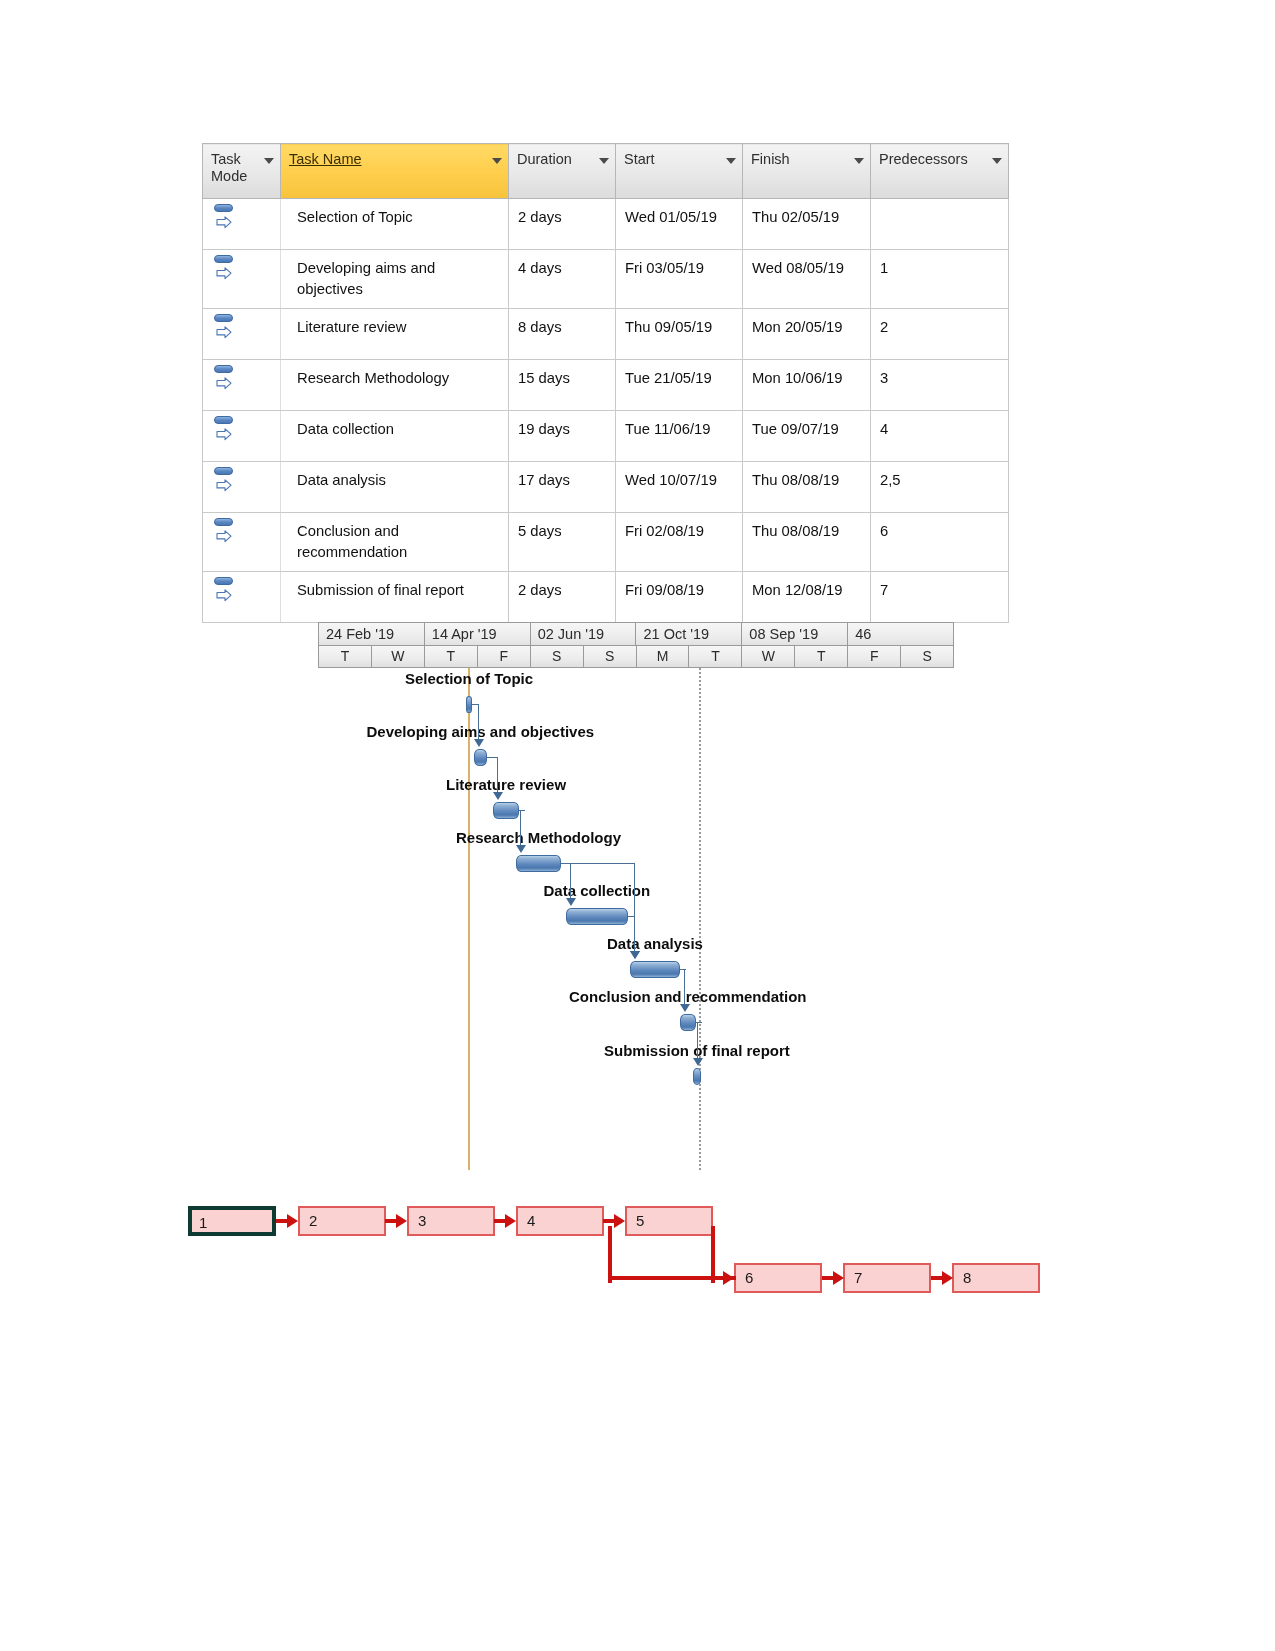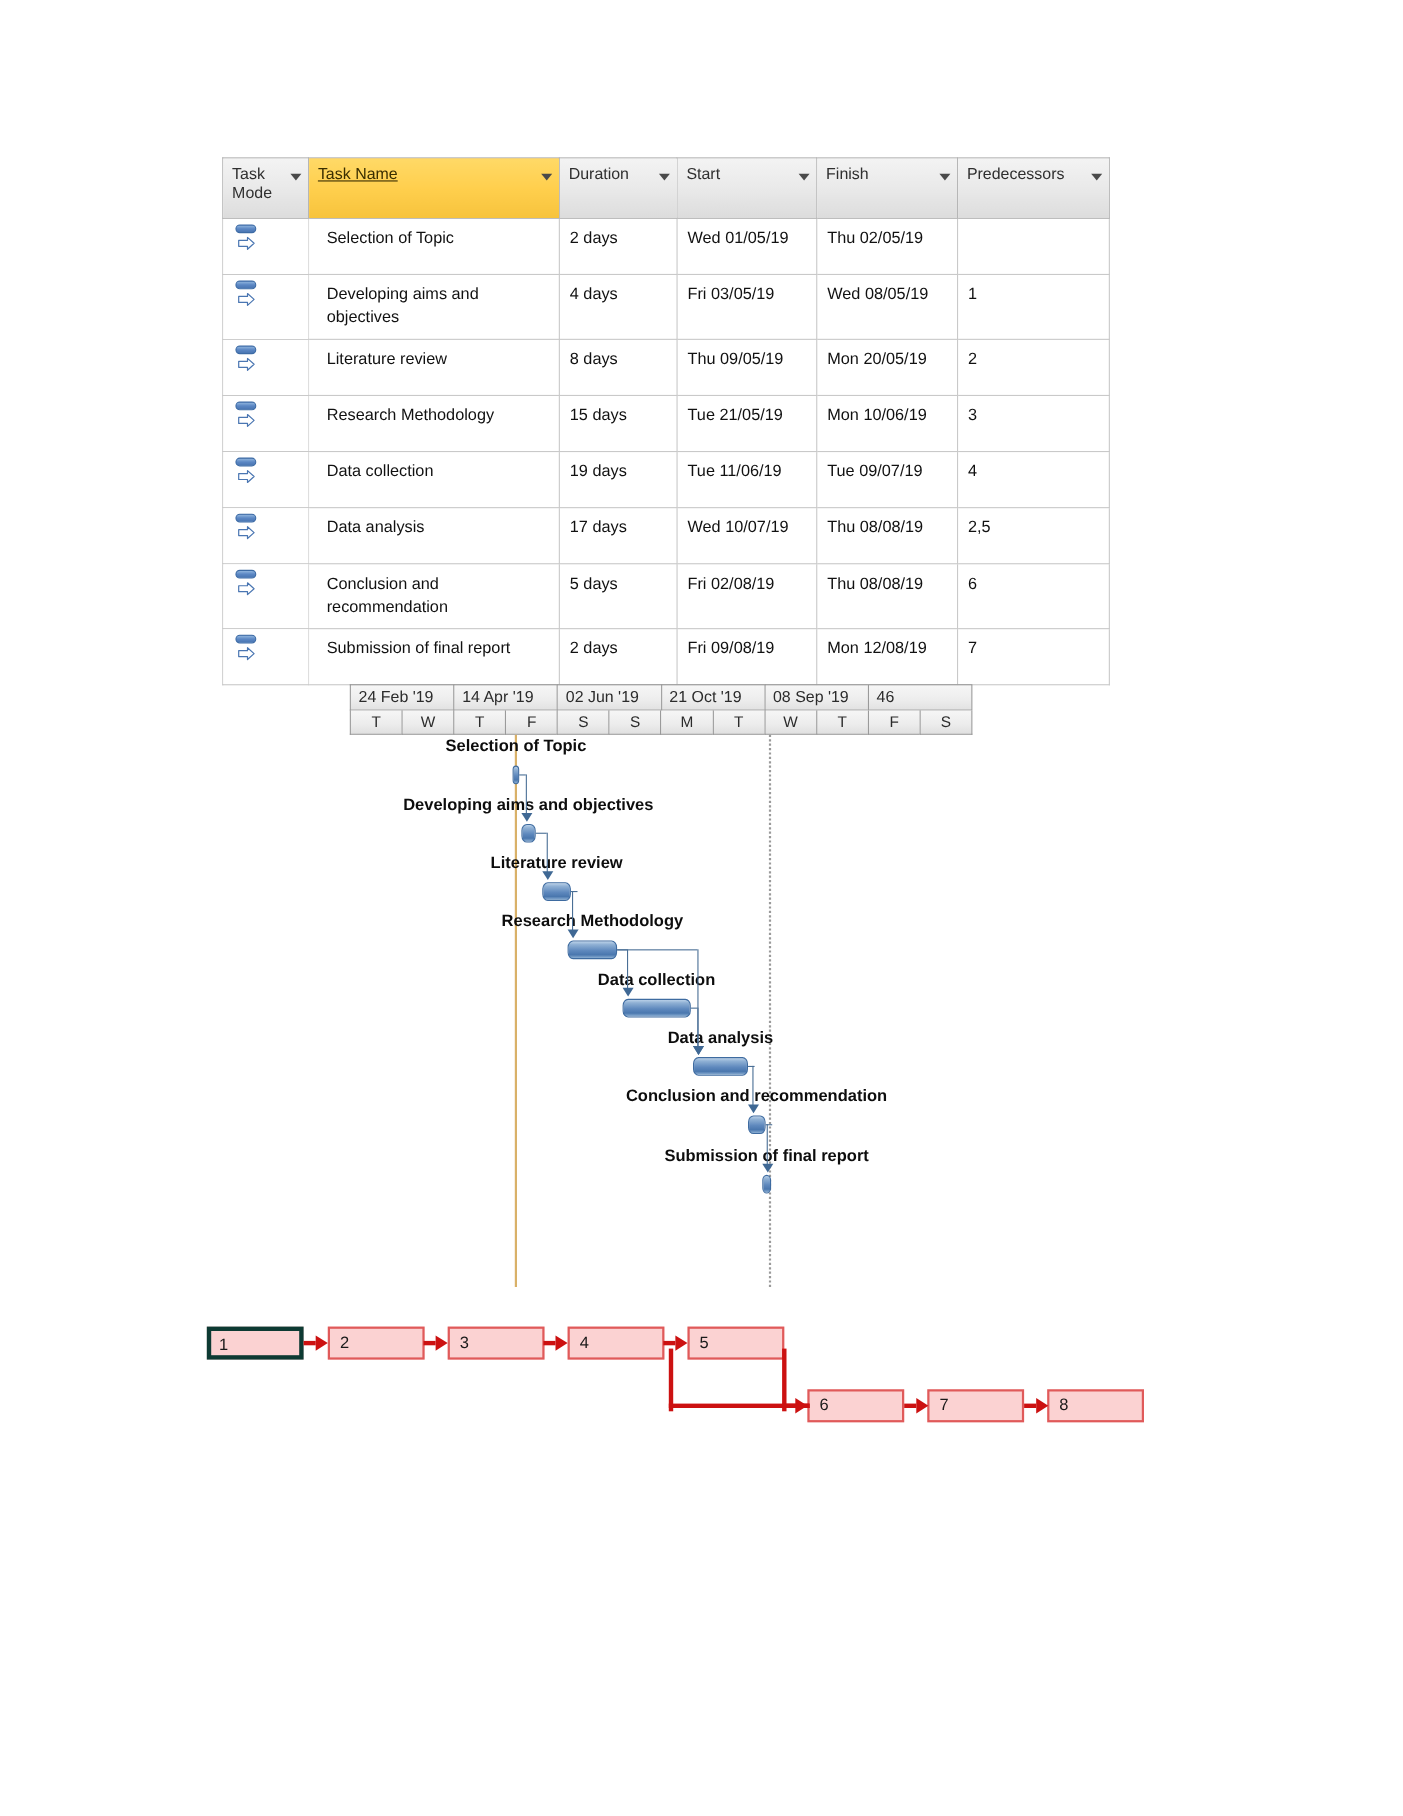--- a/index.html
+++ b/index.html
@@ -91,21 +91,21 @@
     width:16px;height:13px;
   }
 
   
   #gantt{
     position:absolute;
     left:318px; top:622px;
     width:578px; height:548px;
   }
   #gantt-timescale{
-    position:absolute;left:0;top:0;width:566px;
+    position:absolute;left:0;top:0;width:636px;
   }
   .ts-row{display:flex;width:100%;}
   .ts-top div{
     flex:1 1 0;
     border:1px solid #9a9a9a;
     border-right:none;
     background:linear-gradient(to bottom,#f6f6f6 0%,#ededed 60%,#e2e2e2 100%);
     font-size:14.5px;
     color:#2b2b2b;
     padding:2px 0 3px 7px;

